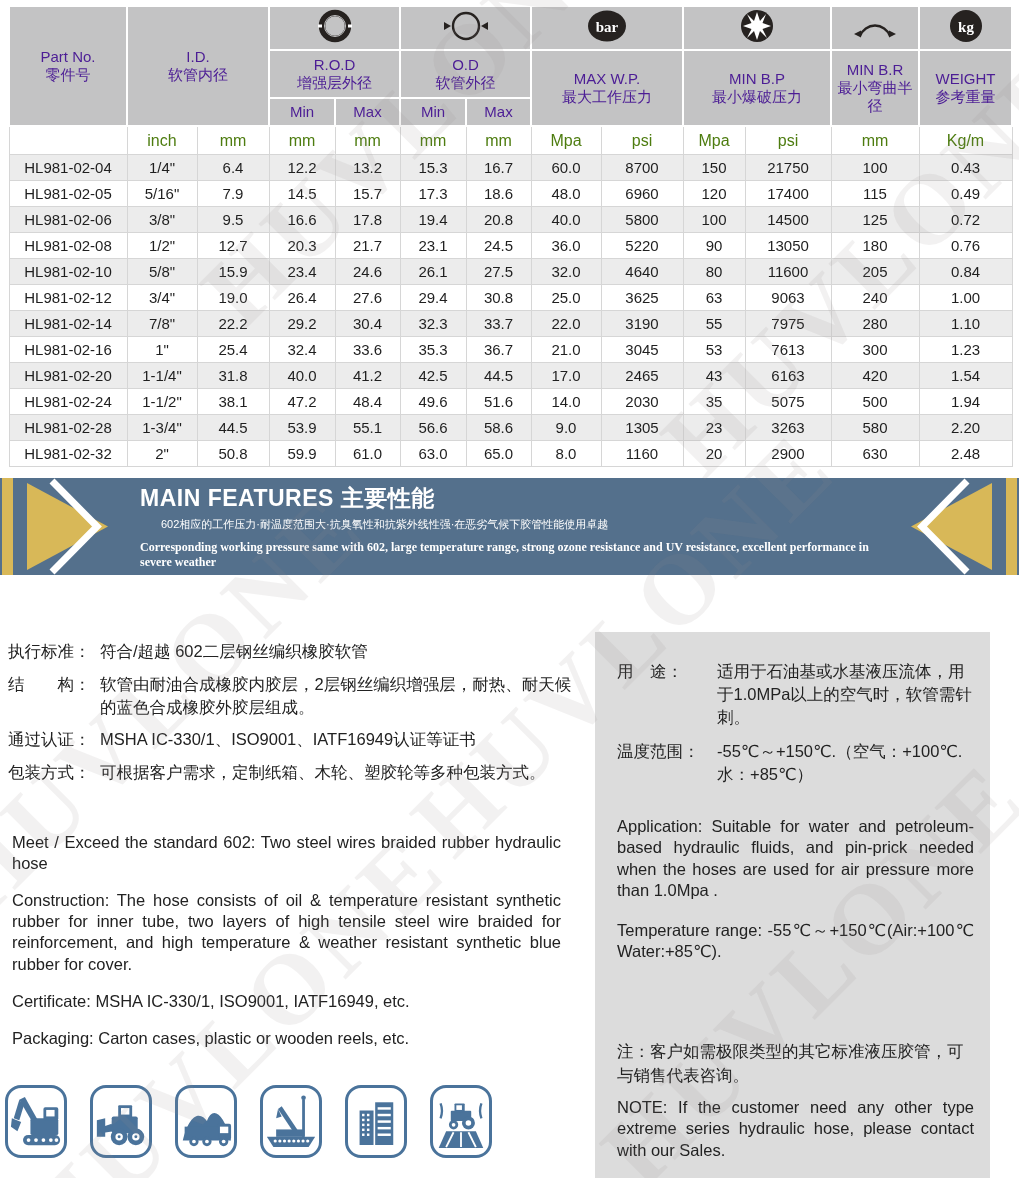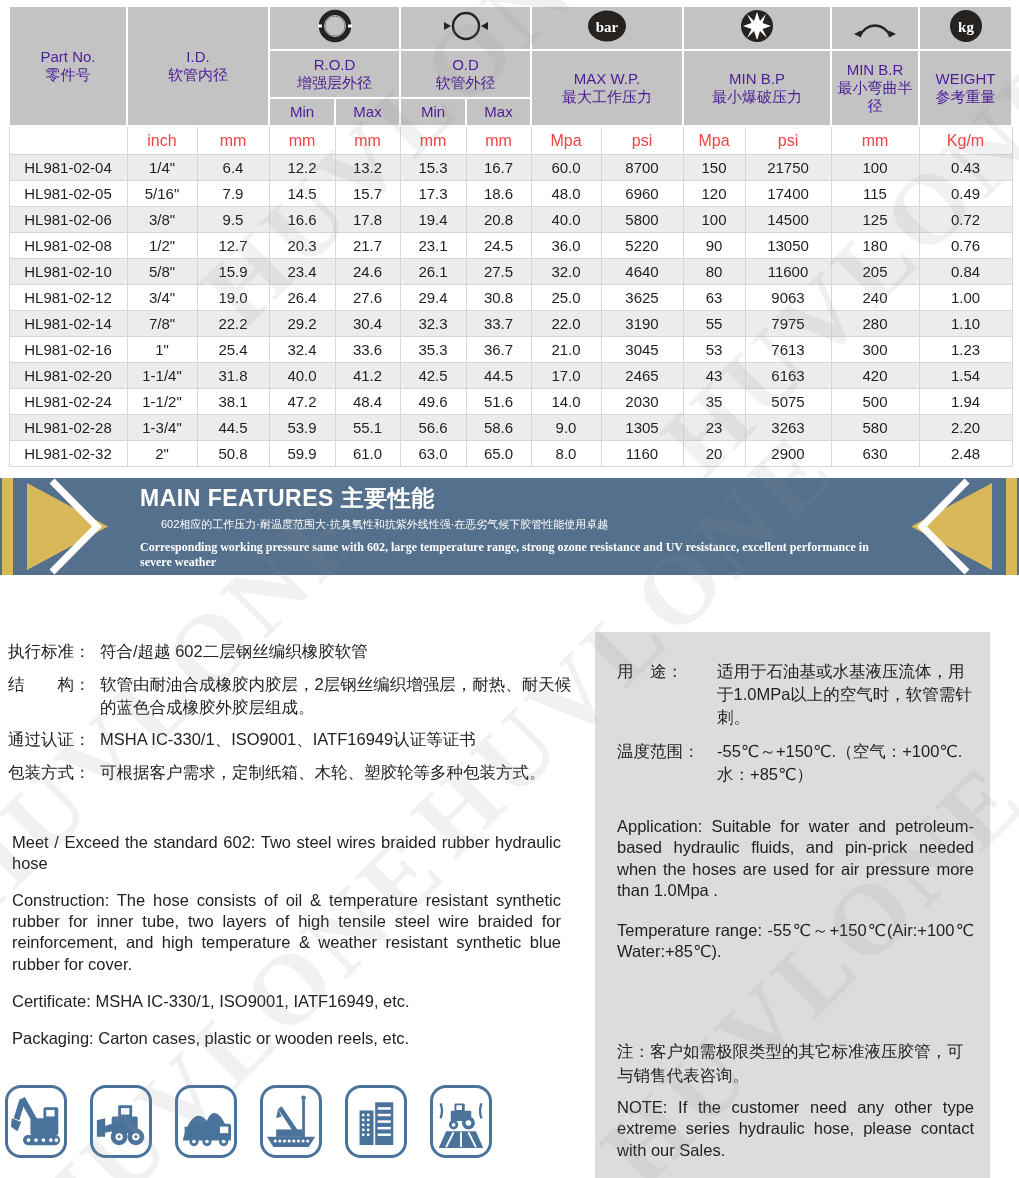--- a/index.html
+++ b/index.html
@@ -13,21 +13,21 @@
 
   
   table.spec{position:absolute;left:8px;top:5px;border-collapse:collapse;table-layout:fixed;z-index:2;}
   .spec th,.spec td{text-align:center;vertical-align:middle;padding:0;overflow:hidden;}
   .spec thead th{background:#c3c3c4;border:2px solid #fff;font-weight:400;color:#4c1d95;
                  font-size:15px;line-height:1.22;}
   .spec tr.icons th{height:42px;}
   .spec tr.labels th{height:46px;}
   .spec tr.minmax th{height:26px;font-size:15px;}
   .spec td{border:1px solid #d6d6d6;background:#fff;font-size:15px;color:#1f1f1f;height:25px;}
-  .spec tr.units td{height:27px;font-size:16px;color:#ef4444;}
+  .spec tr.units td{height:27px;font-size:16px;color:#4d7c0f;}
   .spec tbody tr.stripe td{background:#ececec;}
   .hdr2{display:block;}
 
   
   .banner{position:absolute;left:0;top:478px;width:1019px;height:97px;background:#54708c;color:#fff;z-index:2;}
   .banner-side{position:absolute;top:0;width:150px;height:97px;}
   .banner-side.left{left:0;}
   .banner-side.right{right:0;transform:scaleX(-1);}
   .banner-text{position:absolute;left:140px;top:5px;right:130px;}
   .banner-title{font-size:23px;font-weight:bold;letter-spacing:.5px;}

